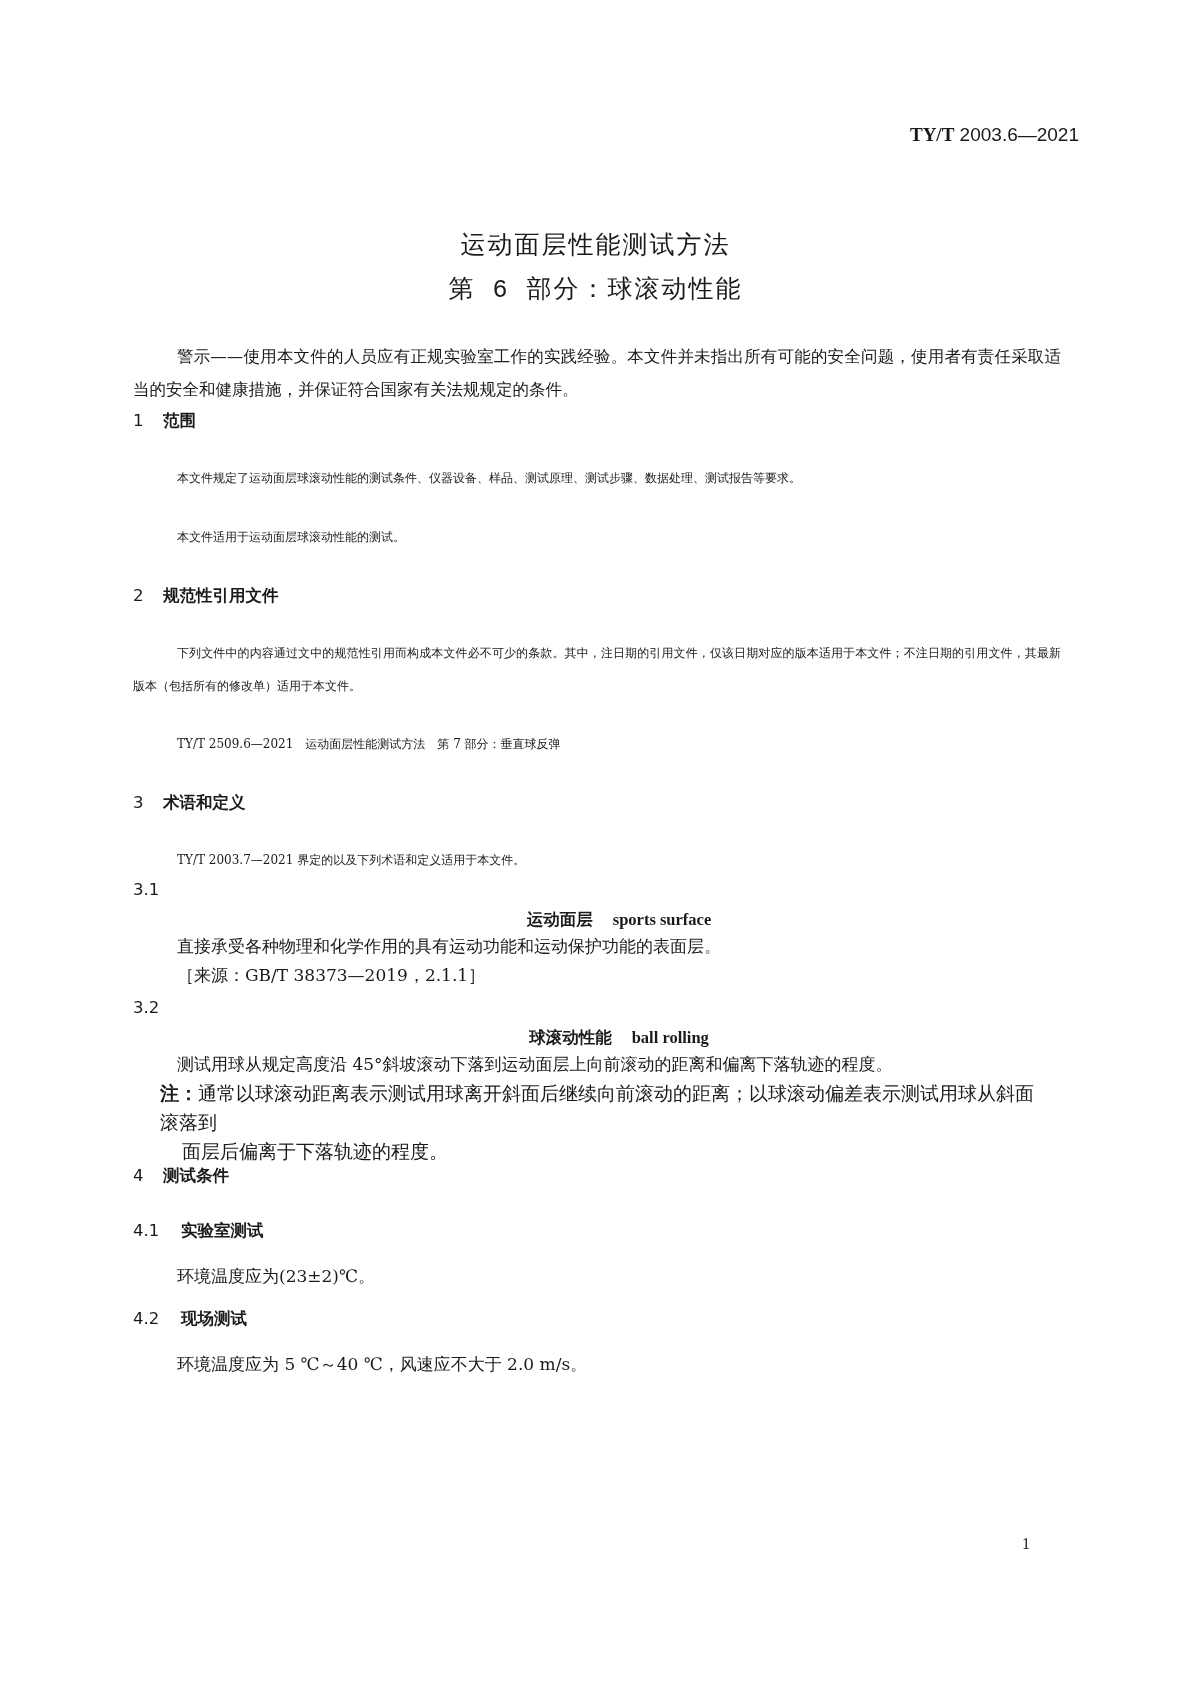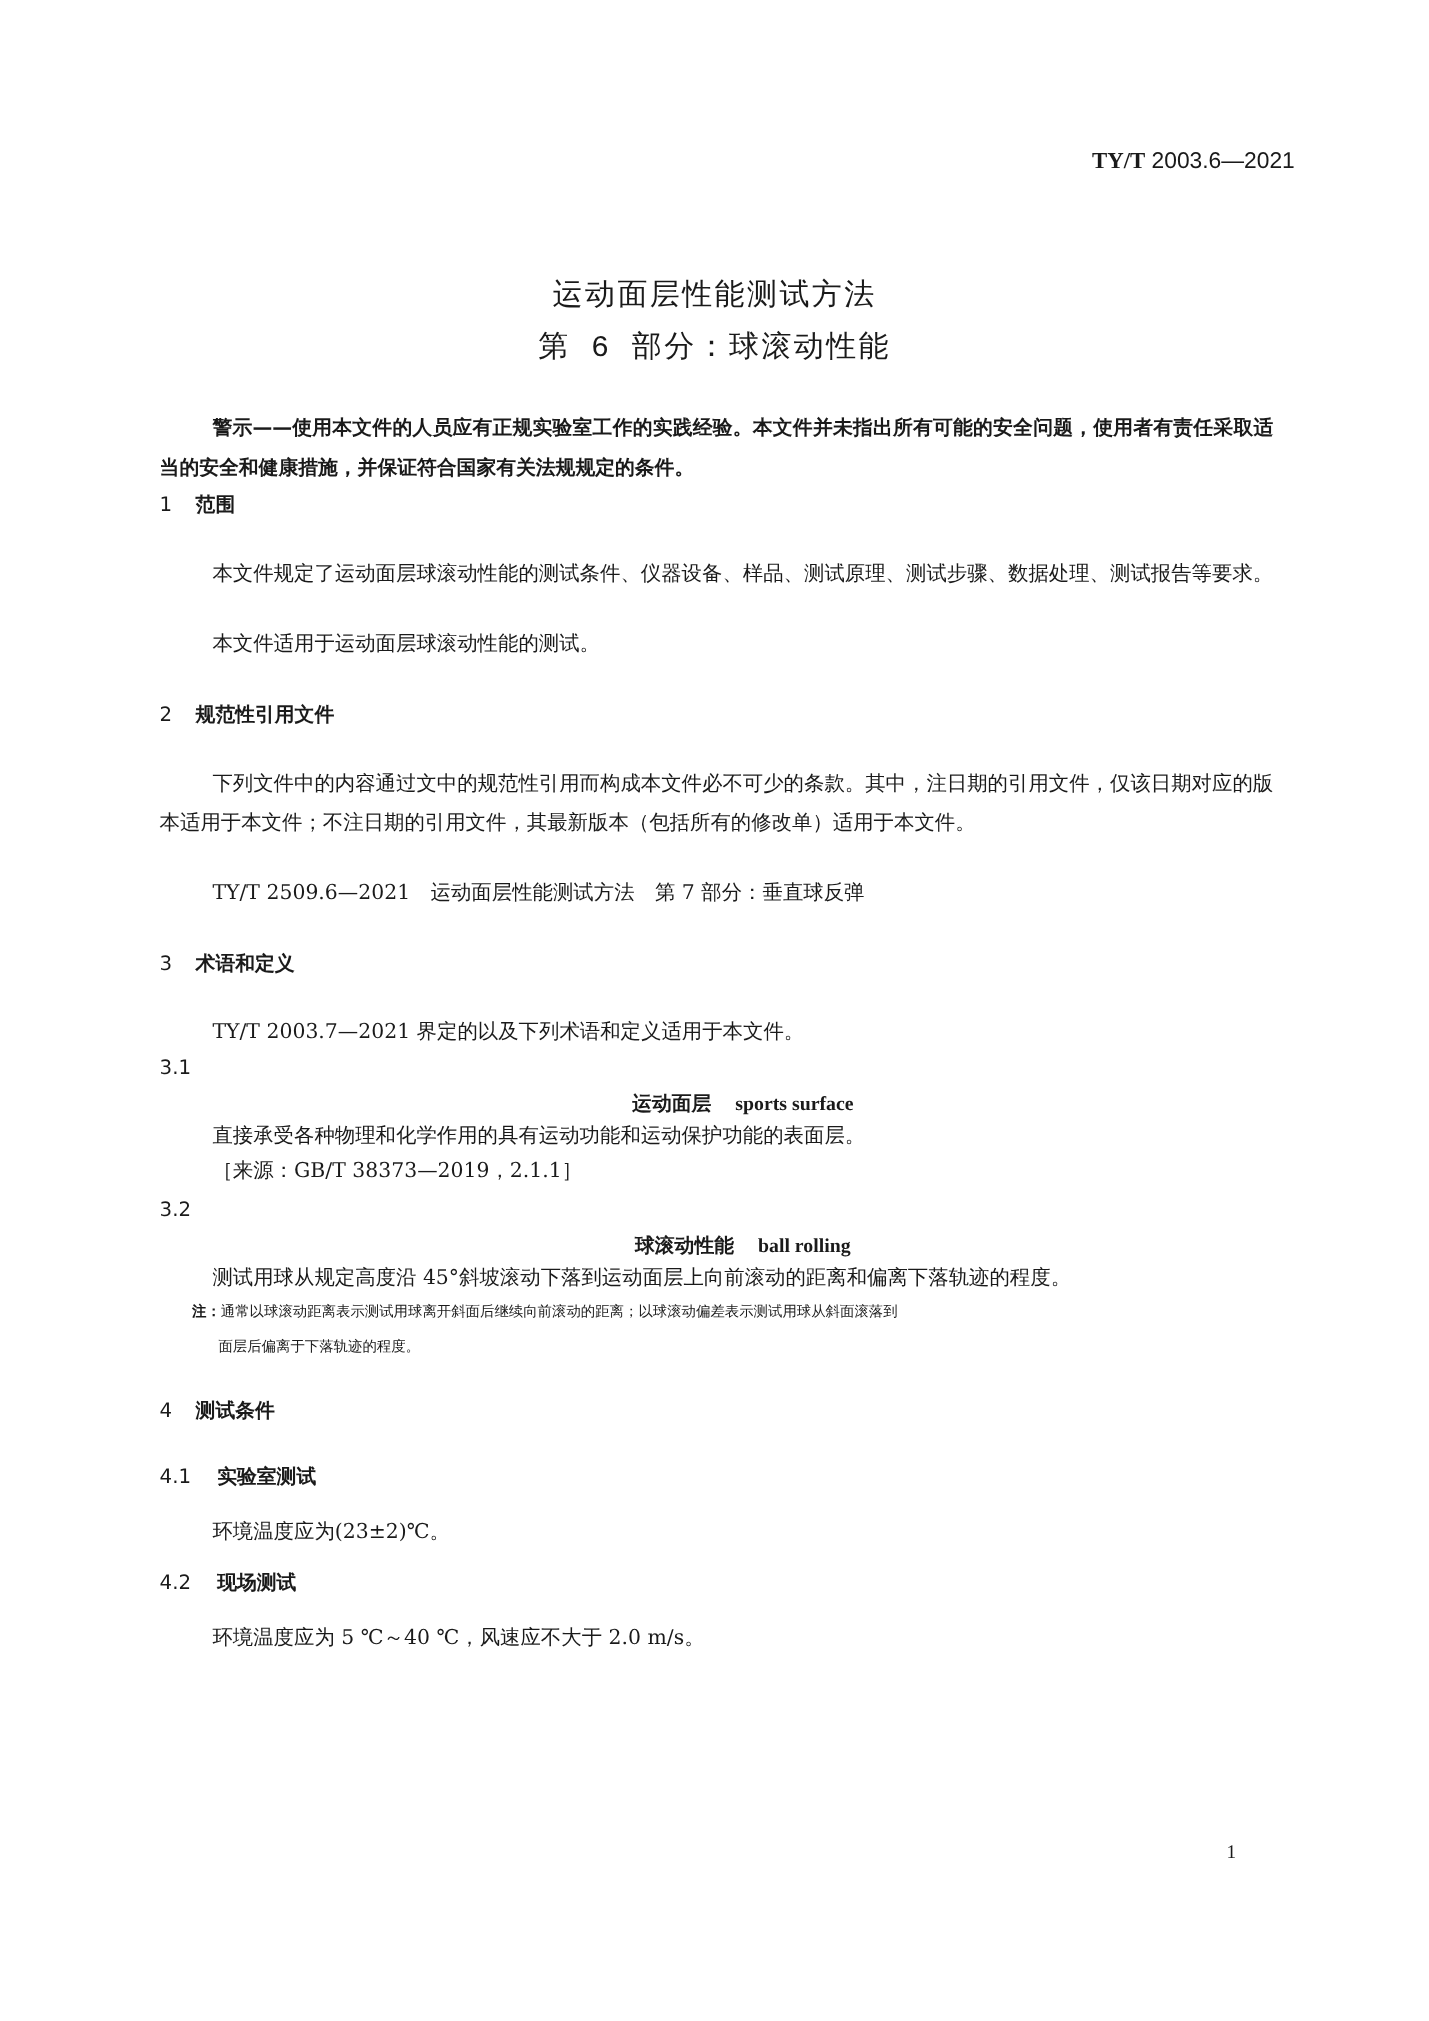--- a/index.html
+++ b/index.html
@@ -15,38 +15,38 @@
   }
   .doc-code .prefix { font-family: "Liberation Serif", serif; font-weight: bold; }
   .title {
     left: 0; width: 1191px; text-align: center;
     font-family: Liberation Mono, monospace; font-size: 25px; letter-spacing: 2px;
   }
   .title1 { top: 228px; }
   .title2 { top: 272px; }
   .warning {
     left: 133px; width: 928px; top: 340px;
-    font-family: "DejaVu Sans", sans-serif; font-size: 16.5px; font-weight: bold;
+    font-family: "DejaVu Sans", sans-serif; font-size: 16.5px; font-weight: normal;
     line-height: 33px; text-indent: 44px; text-align: justify;
   }
   .h1 {
     left: 133px; font-family: "DejaVu Sans", sans-serif; font-size: 16.5px; font-weight: bold;
   }
   .h1 .num { display: inline-block; width: 30px; font-weight: normal; }
   .h2 .num { width: 48px; }
   .para {
-    left: 133px; width: 928px; font-size: 17px; line-height: 33px;
+    left: 133px; width: 928px; font-size: 12px; line-height: 33px;
     text-indent: 44px; text-align: justify; font-family: "DejaVu Serif", serif;
   }
   .termnum { left: 133px; font-family: "DejaVu Sans", sans-serif; font-size: 16.5px; }
   .indent { left: 177px; width: 884px; font-size: 17px; font-family: "DejaVu Serif", serif; }
   .termtitle { font-family: "DejaVu Sans", sans-serif; font-weight: bold; font-size: 16.5px; text-align: center; }
   .termtitle .en { font-family: "Liberation Serif", serif; margin-left: 20px; }
   .note {
-    left: 177px; width: 884px; font-size: 12px; line-height: 29px;
+    left: 177px; width: 884px; font-size: 19px; line-height: 29px;
     font-family: "DejaVu Serif", serif;
   }
   .note .lbl { font-family: "DejaVu Sans", sans-serif; font-weight: bold; }
   .note .l2 { padding-left: 22px; }
   .pagenum { top: 1535px; left: 1022px; font-size: 16px; font-family: "Liberation Serif", serif; }
 </style>
 </head>
 <body>
 
 <div class="abs doc-code">

